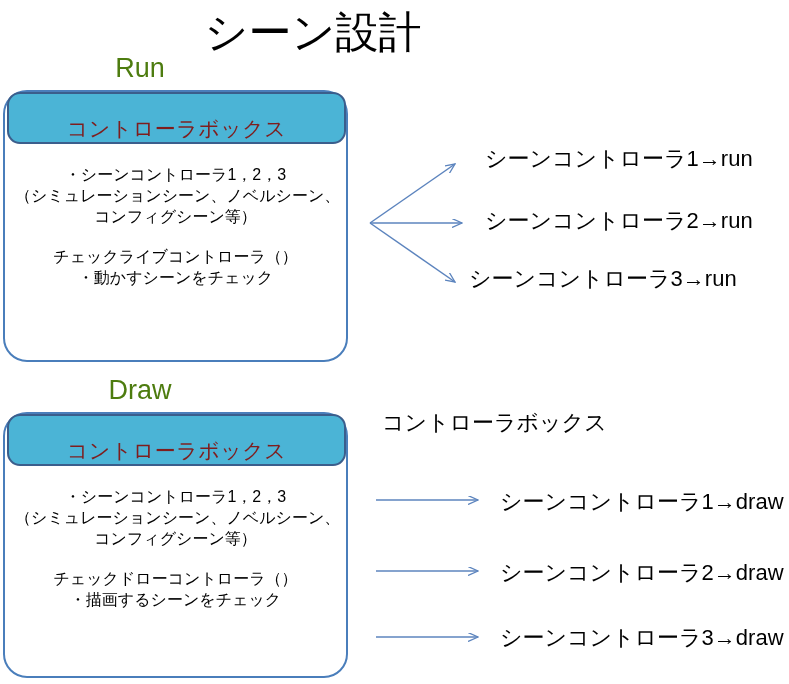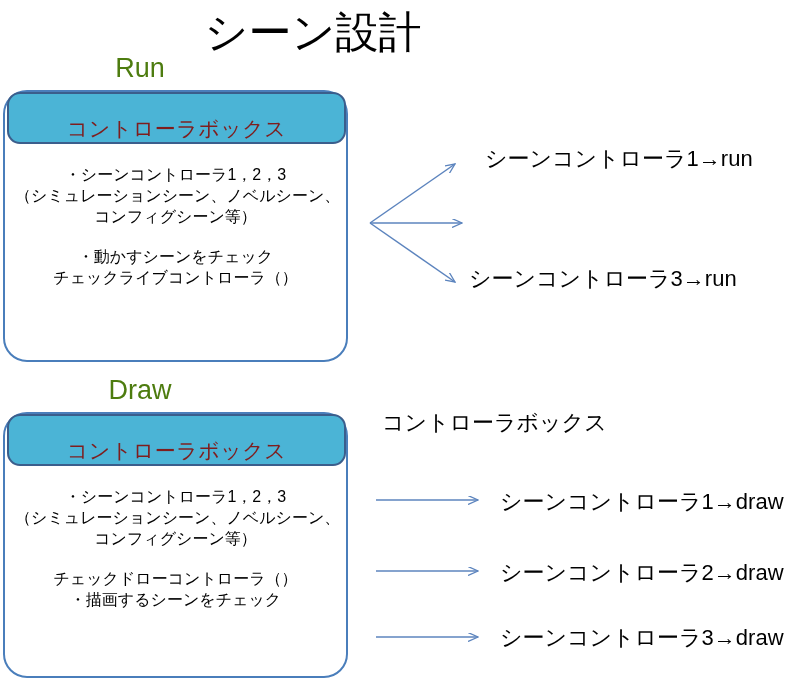--- a/index.html
+++ b/index.html
@@ -129,27 +129,28 @@
 
   <div class="controller-box" style="top:90px; height:272px;">
     <div class="box-header" style="top:-0.4px;">
       <span class="box-header-text">コントローラボックス</span>
     </div>
     <div class="box-body" style="top:72px;">
       <div class="body-line">・シーンコントローラ1，2，3</div>
       <div class="body-line">（シミュレーションシーン、ノベルシーン、</div>
       <div class="body-line">コンフィグシーン等）</div>
       <div class="body-gap"></div>
+      <div class="body-line">チェックライブコントローラ（）</div>
       <div class="body-line">・動かすシーンをチェック</div>
-      <div class="body-line">チェックライブコントローラ（）</div>
     </div>
   </div>
 
 
   <div class="flow-item" style="left:485px; top:147px;">シーンコントローラ1→run</div>
+  <div class="flow-item" style="left:485px; top:209px;">シーンコントローラ2→run</div>
   <div class="flow-item" style="left:469px; top:267px;">シーンコントローラ3→run</div>
 
   <div class="section-label" style="left:0px; top:376px;">Draw</div>
 
   <div class="controller-box" style="top:412px; height:266px;">
     <div class="box-header" style="top:-0.4px;">
       <span class="box-header-text">コントローラボックス</span>
     </div>
     <div class="box-body" style="top:72px;">
       <div class="body-line">・シーンコントローラ1，2，3</div>

